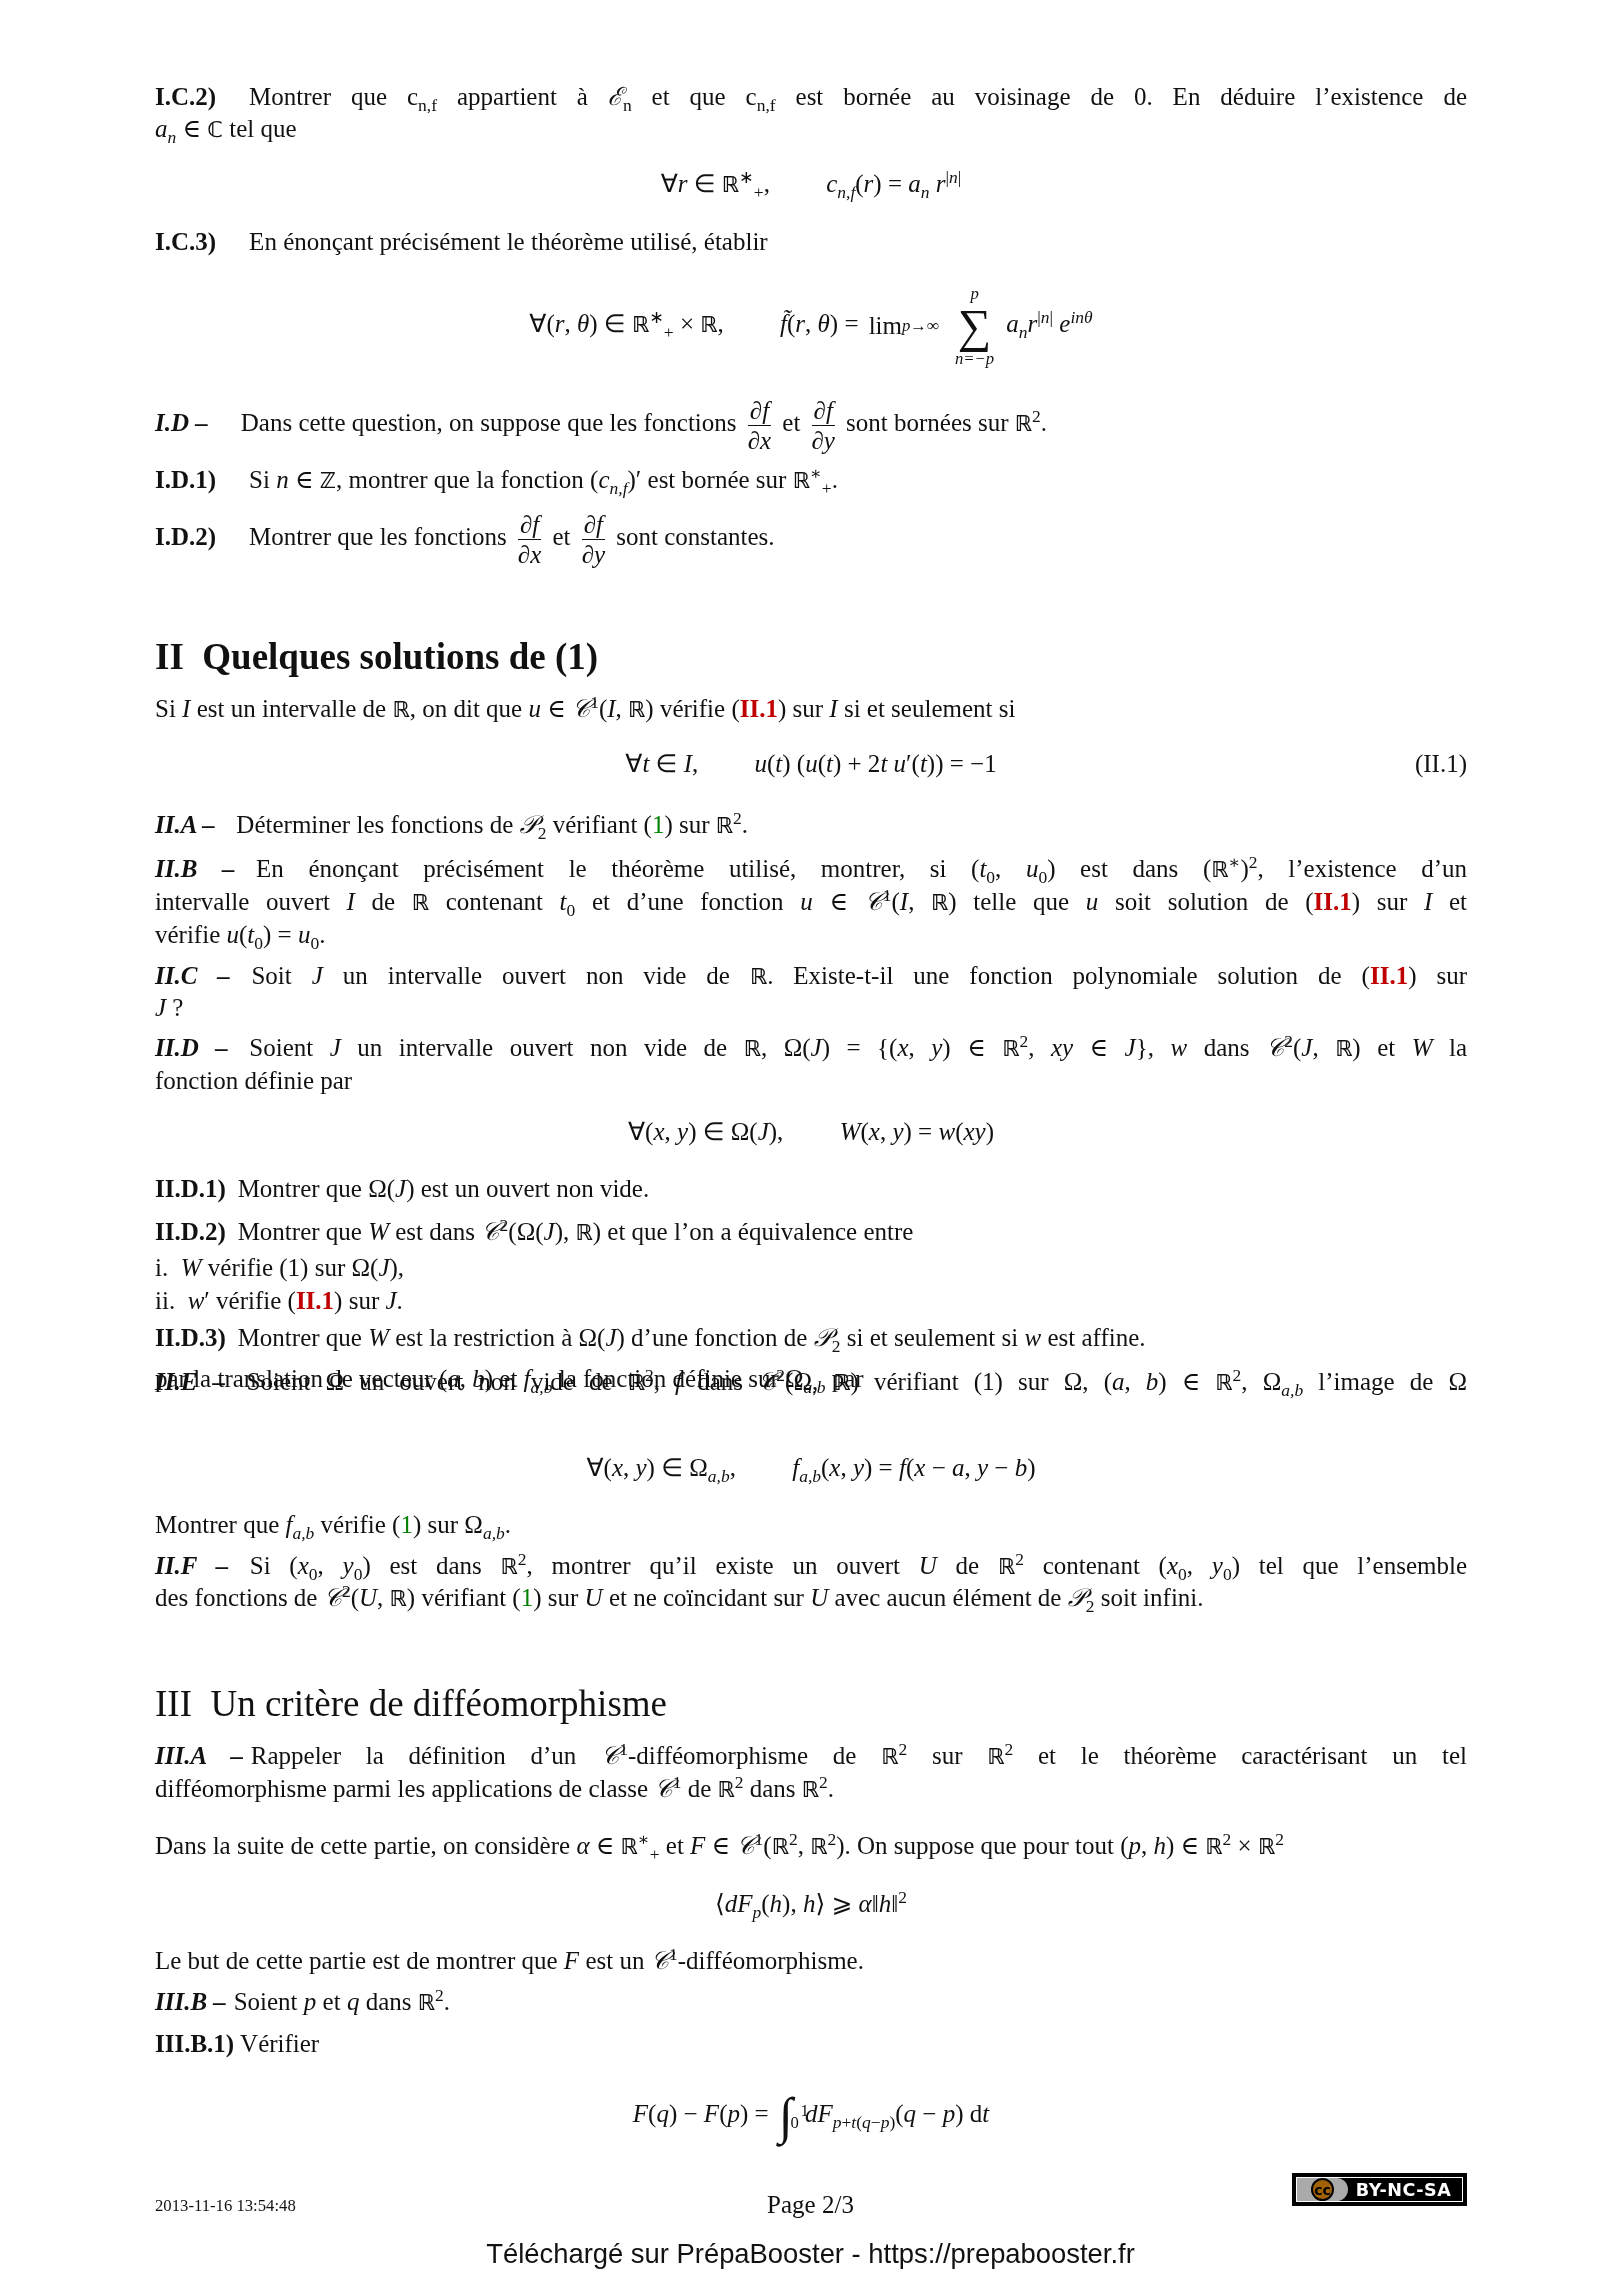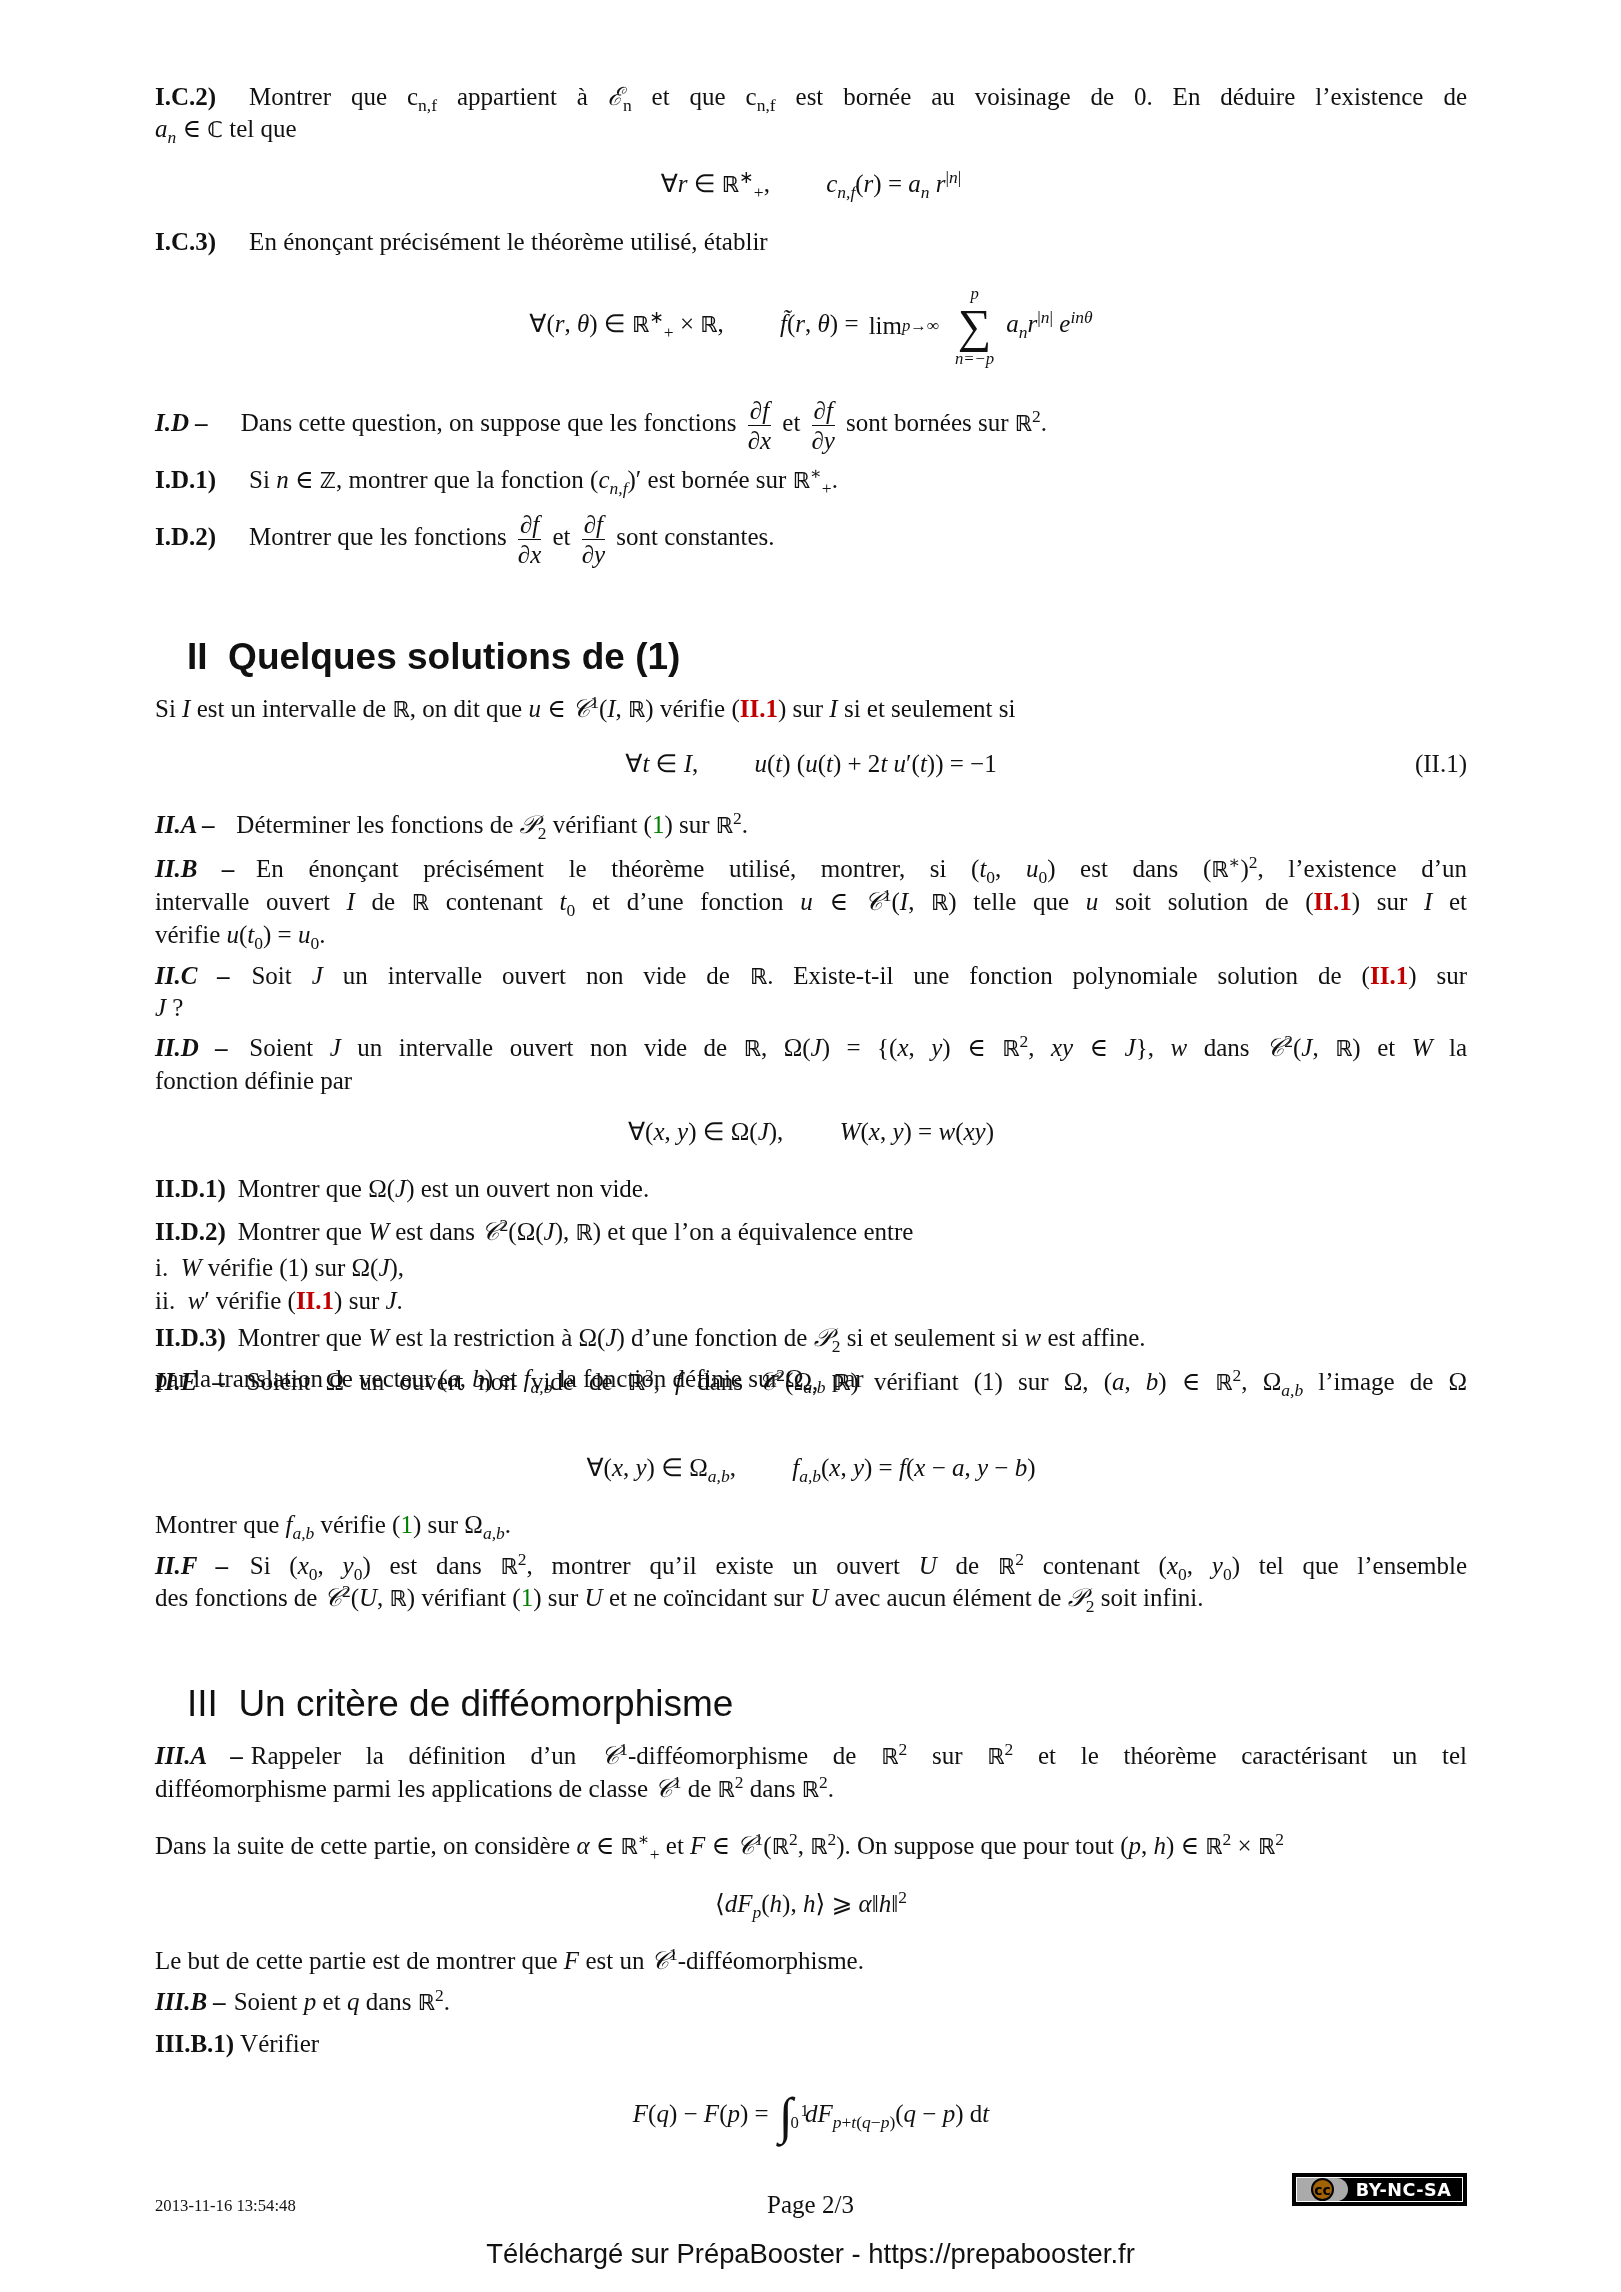--- a/index.html
+++ b/index.html
@@ -10,21 +10,21 @@
   .c { position: absolute; left: 155px; width: 1312px; text-align: center; white-space: nowrap; font-family: "Liberation Serif", serif; font-size: 25px; line-height: 29px; }
   .lbl { font-weight: bold; }
   .lbli { font-weight: bold; font-style: italic; }
   .sp { display: inline-block; }
   i, .m { font-style: italic; }
   .bb { font-family: "DejaVu Sans", sans-serif; font-weight: bold; font-size: 0.86em; font-style: normal; }
   .cal { font-family: "DejaVu Serif", serif; font-style: italic; }
   sub, sup { font-size: 0.7em; line-height: 0; }
   .red { color: #c00000; font-weight: bold; }
   .green { color: #008000; }
-  .h { position: absolute; left: 155px; font-family: Liberation Sans, sans-serif; font-weight: bold; font-size: 37px; line-height: 43px; white-space: nowrap; margin-left: 32px; }
+  .h { position: absolute; left: 155px; font-family: Liberation Serif, serif; font-weight: bold; font-size: 37px; line-height: 43px; white-space: nowrap; }
   .eqno { position: absolute; right: 154px; font-family: "Liberation Serif", serif; font-size: 25px; line-height: 29px; }
   .frac { display: inline-flex; flex-direction: column; align-items: center; vertical-align: middle; margin: 0 2.9px; }
   .frac span { display: block; line-height: 29px; padding: 0 2px; }
   .frac .num { border-bottom: 1.5px solid #111; }
   .bigsum { display: inline-flex; flex-direction: column; align-items: center; vertical-align: middle; margin: 0 5.9px; }
   .bigsum .lim { font-size: 16.7px; font-style: italic; line-height: 19.6px; }
   .bigsum .sig { font-size: 47px; line-height: 45px; }
   .limop { display: inline-flex; flex-direction: row; align-items: center; vertical-align: middle; margin: 0 3.9px; }
   .limop .lim { font-size: 16.7px; font-style: italic; line-height: 17.6px; }
   .integ { display: inline-flex; align-items: center; vertical-align: middle; position: relative; margin: 0 5.9px 0 3.9px; }

